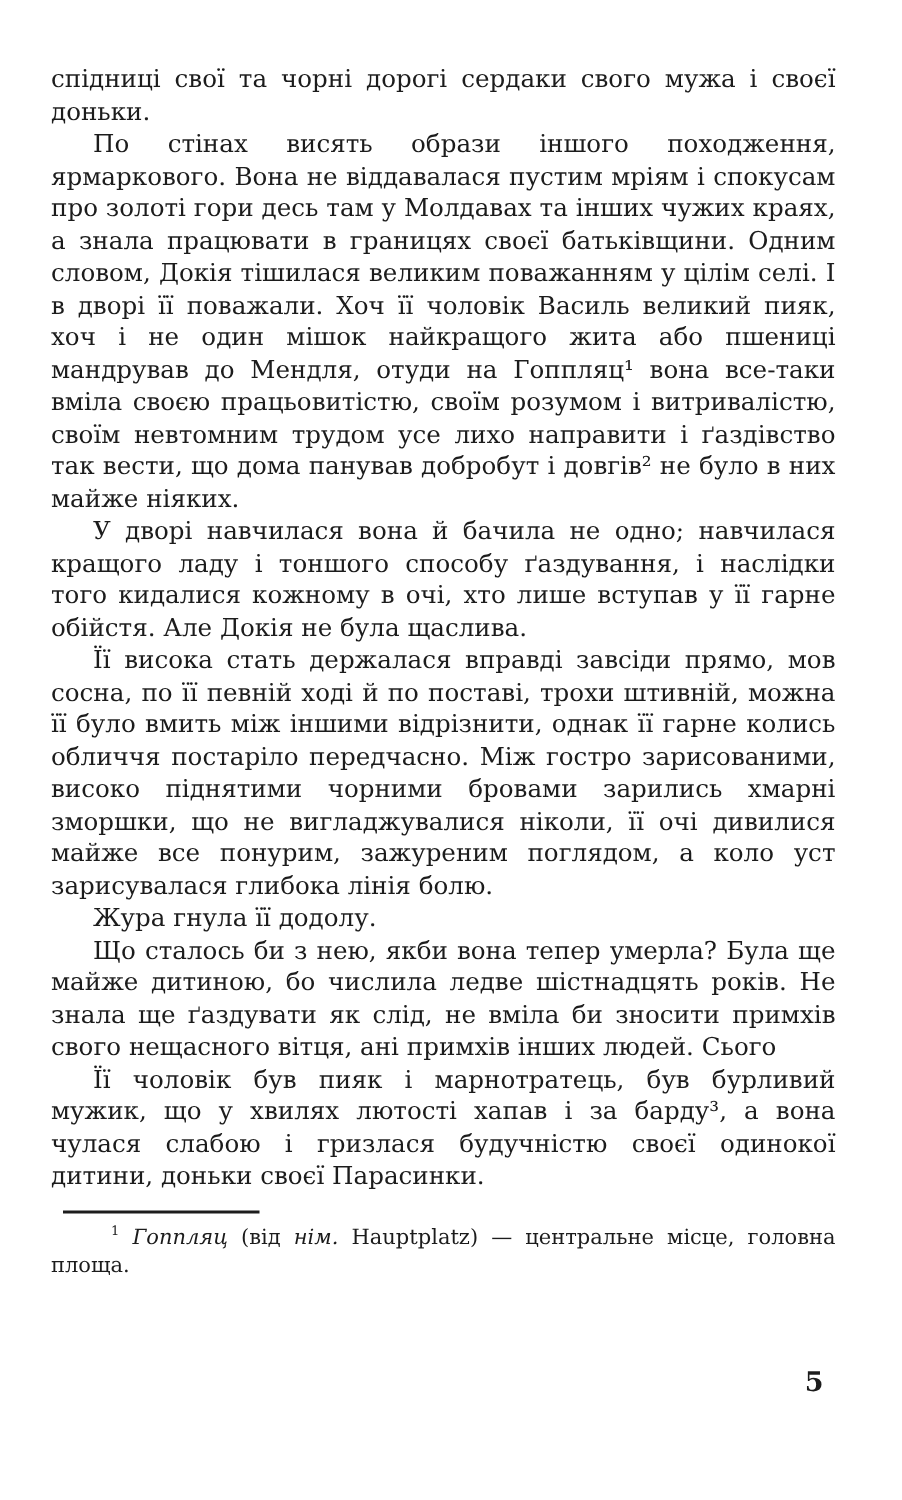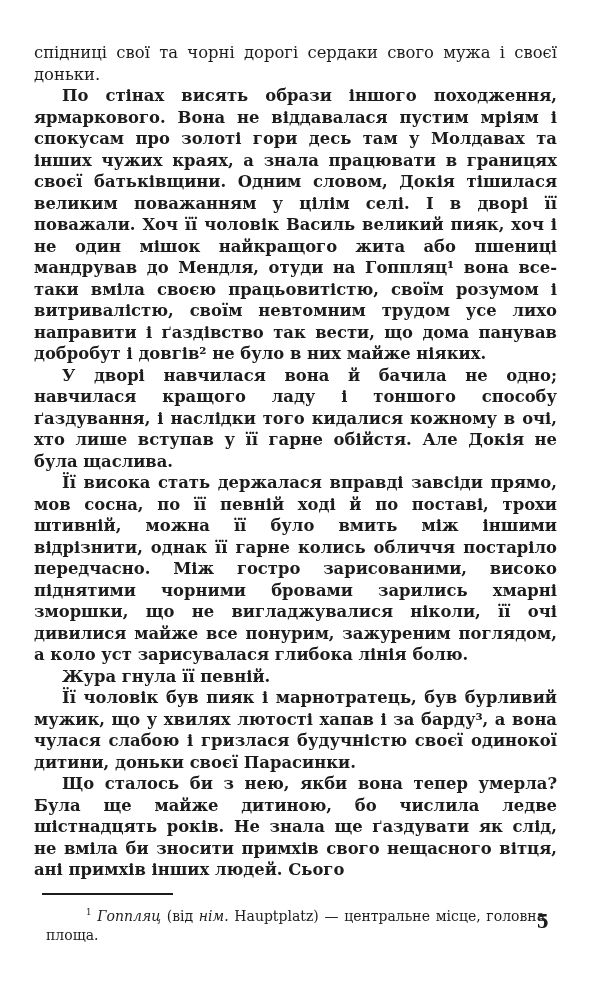--- a/index.html
+++ b/index.html
@@ -24,30 +24,29 @@
   }
   .para {
     margin: 0;
     font-size: 16.4px;
     line-height: 21.5px;
     text-align: justify;
     color: #1c1c1c;
   }
   .para.indent {
     text-indent: 28px;
-    font-weight: bold;
   }
   .fn-rule {
     width: 131px;
     height: 2px;
     background: #1c1c1c;
     margin: 12px 0 7px 8px;
   }
   .footnote {
-    margin: 12px;
+    margin: 0;
     font-size: 14px;
     line-height: 19.4px;
     text-align: justify;
     text-indent: 40px;
     color: #1c1c1c;
   }
   .footnote sup, .para sup {
     font-size: 62%;
     line-height: 0;
   }
@@ -66,23 +65,23 @@
 </head>
 <body>
 
 <div class="page">
   <div class="text-block">
     <div id="paragraphs">
         <p class="para">спідниці свої та чорні дорогі сердаки свого мужа і своєї доньки.</p>
         <p class="para indent">По стінах висять образи іншого походження, ярмаркового. Вона не віддавалася пустим мріям і спокусам про золоті гори десь там у Молдавах та інших чужих краях, а знала працювати в границях своєї батьківщини. Одним словом, Докія тішилася великим поважанням у цілім селі. І в дворі її поважали. Хоч її чоловік Василь великий пияк, хоч і не один мішок найкращого жита або пшениці мандрував до Мендля, отуди на Гоппляц¹ вона все-таки вміла своєю працьовитістю, своїм розумом і витривалістю, своїм невтомним трудом усе лихо направити і ґаздівство так вести, що дома панував добробут і довгів² не було в них майже ніяких.</p>
         <p class="para indent">У дворі навчилася вона й бачила не одно; навчилася кращого ладу і тоншого способу ґаздування, і наслідки того кидалися кожному в очі, хто лише вступав у її гарне обійстя. Але Докія не була щаслива.</p>
         <p class="para indent">Її висока стать держалася вправді завсіди прямо, мов сосна, по її певній ході й по поставі, трохи штивній, можна її було вмить між іншими відрізнити, однак її гарне колись обличчя постаріло передчасно. Між гостро зарисованими, високо піднятими чорними бровами зарились хмарні зморшки, що не вигладжувалися ніколи, її очі дивилися майже все понурим, зажуреним поглядом, а коло уст зарисувалася глибока лінія болю.</p>
-        <p class="para indent">Жура гнула її певній.</p>
+        <p class="para indent">Жура гнула її додолу.</p>
+        <p class="para indent">Що сталось би з нею, якби вона тепер умерла? Була ще майже дитиною, бо числила ледве шістнадцять років. Не знала ще ґаздувати як слід, не вміла би зносити примхів свого нещасного вітця, ані примхів інших людей. Сього</p>
         <p class="para indent">Її чоловік був пияк і марнотратець, був бурливий мужик, що у хвилях лютості хапав і за барду³, а вона чулася слабою і гризлася будучністю своєї одинокої дитини, доньки своєї Парасинки.</p>
-        <p class="para indent">Що сталось би з нею, якби вона тепер умерла? Була ще майже дитиною, бо числила ледве шістнадцять років. Не знала ще ґаздувати як слід, не вміла би зносити примхів свого нещасного вітця, ані примхів інших людей. Сього</p>
       </div>
     <div class="fn-rule"></div>
     <div id="footnotes">
         <p class="footnote"><sup>1</sup> <span class="italic">Гоппляц</span><span class=""> (від </span><span class="italic">нім.</span><span class=""> Hauptplatz) — центральне місце, головна площа.</span></p>
       </div>
   </div>
   <div class="page-number">5</div>
 </div>
 
 </body></html>

